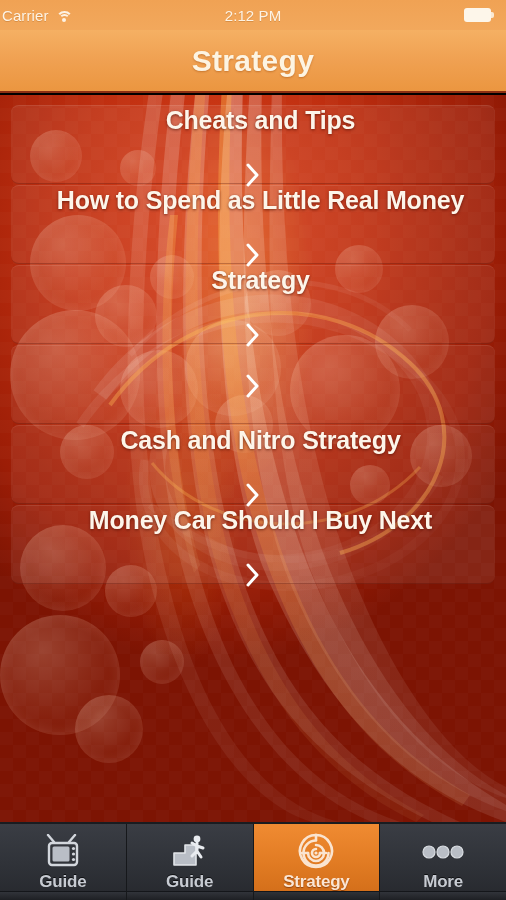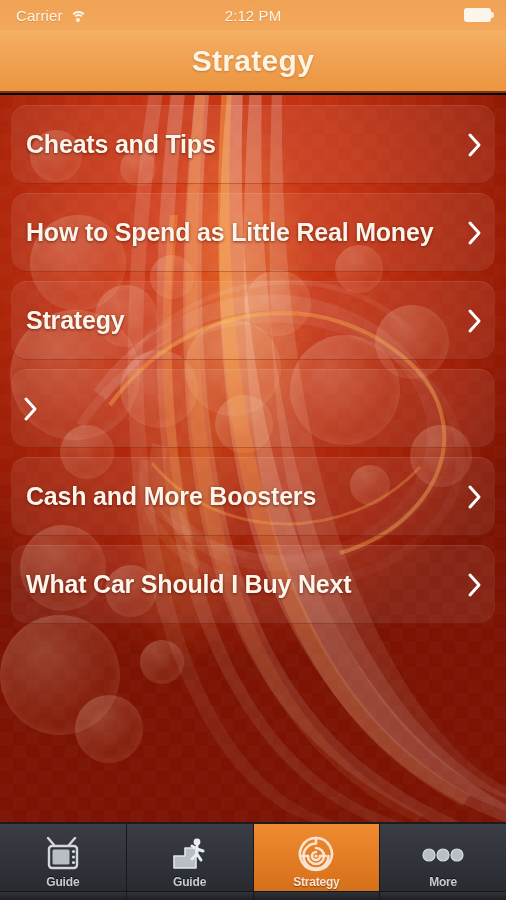--- a/index.html
+++ b/index.html
@@ -20,21 +20,21 @@
   #status-bar {
     position:absolute; top:0; left:0;
     width:506px; height:30px;
     background:linear-gradient(180deg,#f2a martin 0%, #f0a559 100%);
     background:linear-gradient(180deg,#f0a254 0%,#f2a85c 100%);
     display:flex; align-items:center;
     z-index:40;
   }
   #status-left {
     display:flex; align-items:center; gap:7px;
-    padding-left:16px;
+    padding-left:2px;
     flex:1;
   }
   .sb-text {
     color:#fdf3e4;
     font-size:15px;
     font-weight:500;
     letter-spacing:0.1px;
     text-shadow:0 1px 0 rgba(140,70,10,.25);
   }
   #wifi-icon { width:17px; height:13px; position:relative; display:inline-block; }
@@ -132,26 +132,27 @@
     position:absolute; top:10px; left:11px;
     width:484px;
     z-index:10;
   }
   .row {
     position:relative;
     height:79px;
     margin-bottom:0px;
     display:flex; align-items:center;
     background:rgba(255,255,255,.075);
-    border-radius:16px;
+    border-radius:8px;
     border-top:1px solid rgba(255,255,255,.09);
     border-bottom:1px solid rgba(80,10,0,.30);
     cursor:pointer;
-  }
-  .row + .row { margin-top:9px; }
+    flex-direction:column;
+  }
+  .row + .row { margin-top:1px; }
   .row-label {
     color:#fdf5ea;
     font-size:25px;
     font-weight:bold;
     padding-left:15px;
     letter-spacing:-0.2px;
     text-shadow:0 1px 3px rgba(70,10,0,.65);
     white-space:nowrap;
     flex:1;
   }
@@ -182,21 +183,21 @@
     overflow:hidden;
   }
   .tab:last-child { border-right:none; }
   .tab.active {
     background:linear-gradient(180deg,#f08b32 0%,#e07a22 55%,#d06c18 100%);
   }
   .tab-icon {
     height:38px; display:flex; align-items:center; justify-content:center;
   }
   .tab-label {
-    font-size:12px; font-weight:bold;
+    font-size:17px; font-weight:bold;
     color:#c7cbd2;
     text-shadow:0 -1px 0 rgba(0,0,0,.65);
     letter-spacing:-0.2px;
   }
   .tab.active .tab-label {
     color:#fbe6d4;
     text-shadow:0 1px 1px rgba(120,50,5,.75);
   }
   .tab-underline {
     position:absolute; bottom:0; left:0; right:0; height:9px;
@@ -344,30 +345,30 @@
 
       <div class="row">
         <span class="chevron">
           <svg width="16" height="26" viewBox="0 0 16 26">
               <path d="M3 3 L12 13 L3 23" fill="none" stroke="#ffffff" stroke-width="3" stroke-linecap="round" stroke-linejoin="round"></path>
             </svg>
         </span>
       </div>
 
       <div class="row">
-        <span class="row-label">Cash and More Boosters</span>
-        <span class="chevron">
-          <svg width="16" height="26" viewBox="0 0 16 26">
-              <path d="M3 3 L12 13 L3 23" fill="none" stroke="#ffffff" stroke-width="3" stroke-linecap="round" stroke-linejoin="round"></path>
-            </svg>
-        </span>
-      </div>
-
-      <div class="row">
-        <span class="row-label">What Car Should I Buy Next</span>
+        <span class="row-label">Cash and Nitro Strategy</span>
+        <span class="chevron">
+          <svg width="16" height="26" viewBox="0 0 16 26">
+              <path d="M3 3 L12 13 L3 23" fill="none" stroke="#ffffff" stroke-width="3" stroke-linecap="round" stroke-linejoin="round"></path>
+            </svg>
+        </span>
+      </div>
+
+      <div class="row">
+        <span class="row-label">Money Car Should I Buy Next</span>
         <span class="chevron">
           <svg width="16" height="26" viewBox="0 0 16 26">
               <path d="M3 3 L12 13 L3 23" fill="none" stroke="#ffffff" stroke-width="3" stroke-linecap="round" stroke-linejoin="round"></path>
             </svg>
         </span>
       </div>
 
     </div>
   </div>
 

